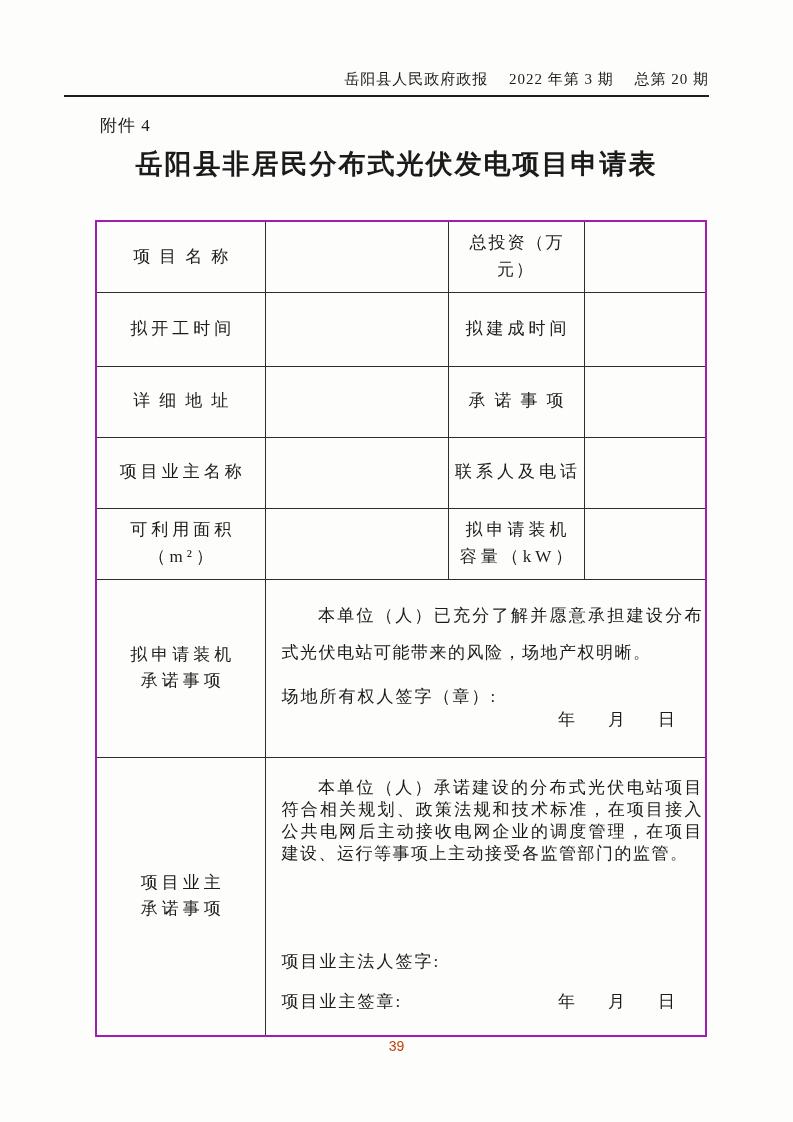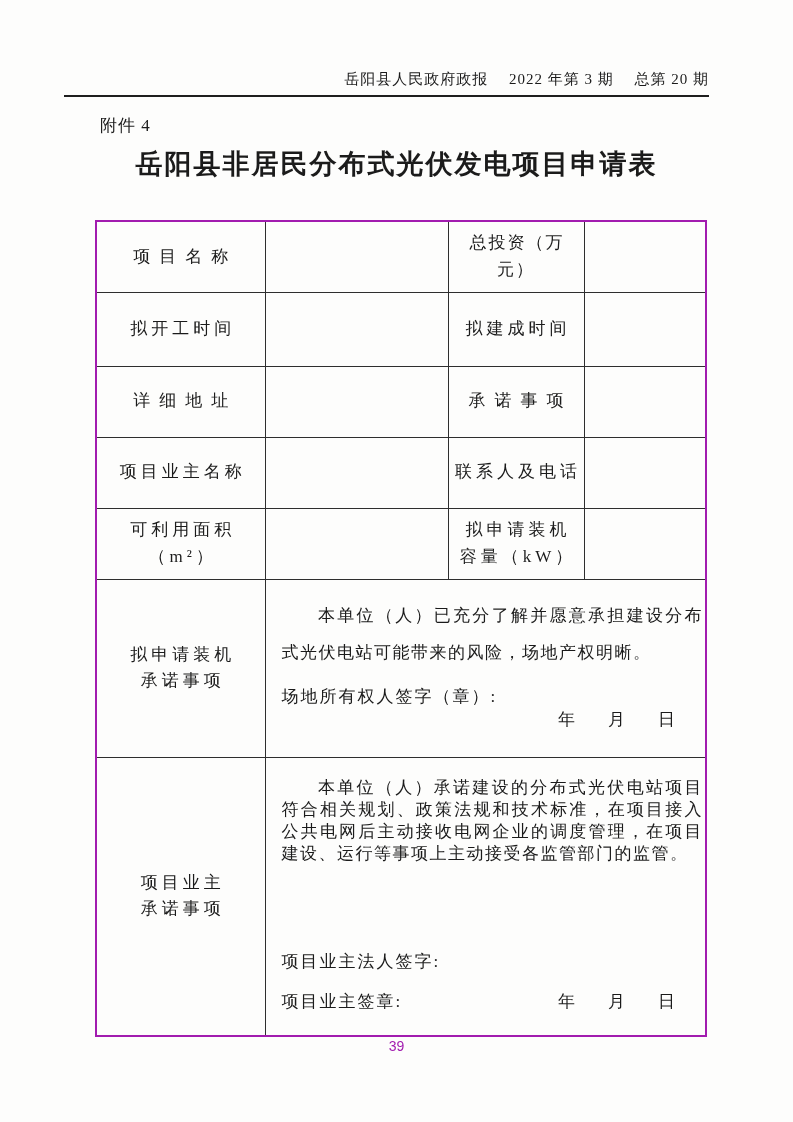--- a/index.html
+++ b/index.html
@@ -70,21 +70,21 @@
   }
   .date-group { margin-left:auto; display:flex; gap:31px; padding-right:26px; }
   .h6 .sig-row { margin-top:auto; margin-bottom:24px;flex-direction:column; }
   .h7 .sig-row.first { margin-top:auto; margin-bottom:17px; }
   .h7 .sig-row.second { margin-bottom:21px; }
 
   .page-number {
     position:absolute; left:0; top:1038px; width:100%;
     text-align:center; font-size:14px;
     font-family:"Liberation Sans","DejaVu Sans",sans-serif;
-    color:#a21caf;
+    color:#c2410c;
   }
 </style>
 </head>
 <body>
 
 <div class="page">
 
   <div class="header">
     <span class="seg">岳阳县人民政府政报</span>
     <span class="seg">2022 年第 3 期</span>

